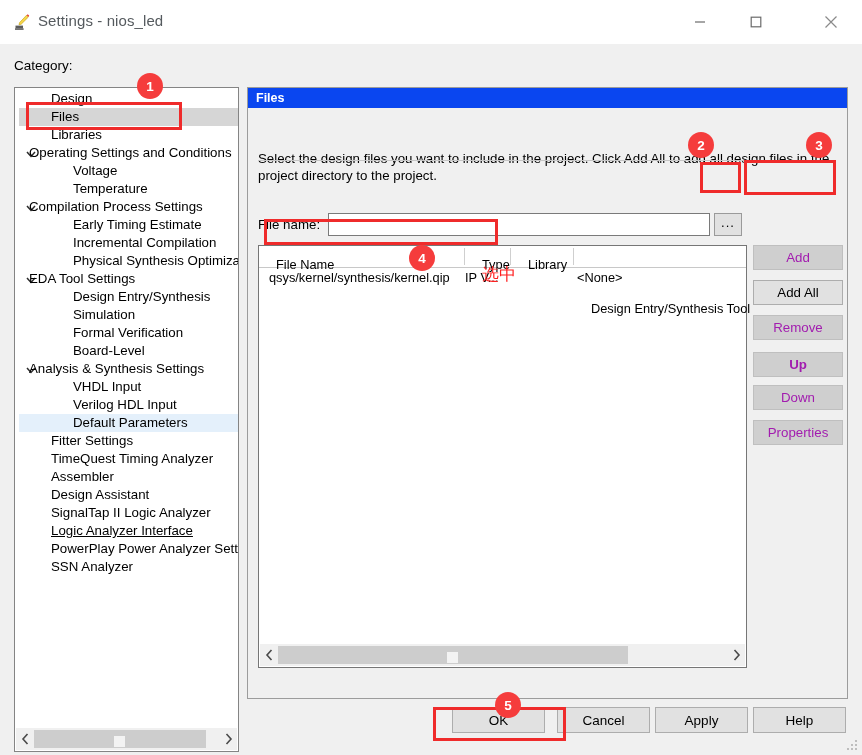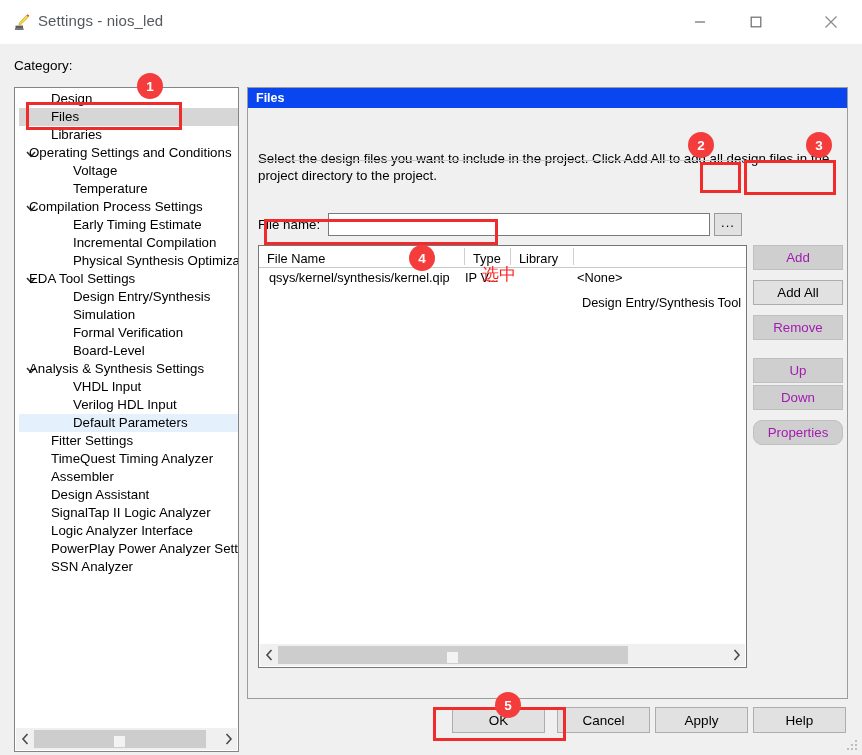--- a/index.html
+++ b/index.html
@@ -232,26 +232,26 @@
   }
   #table-head {
     position: absolute;
     left: 0; top: 0;
     width: 487px; height: 21px;
     background: #ffffff;
     border-bottom: 1px solid #c8c8c8;
   }
   .th {
     position: absolute;
-    top: 2px; height: 21px; line-height: 21px;
+    top: 8px; height: 21px; line-height: 21px;
     font-size: 12.8px;
     color: #000;
     white-space: nowrap;
     box-sizing: border-box;
-    padding-left: 8px;
+    padding-left: 17px;
   }
   .th-div {
     position: absolute;
     top: 2px; width: 1px; height: 17px;
     background: #cfcfcf;
   }
   .td {
     position: absolute;
     height: 19px; line-height: 19px;
     font-size: 12.8px;
@@ -454,21 +454,21 @@
         <div class="tree-item">
           <span class="lbl" style="left: 36px;">Assembler</span>
         </div>
         <div class="tree-item">
           <span class="lbl" style="left: 36px;">Design Assistant</span>
         </div>
         <div class="tree-item">
           <span class="lbl" style="left: 36px;">SignalTap II Logic Analyzer</span>
         </div>
         <div class="tree-item">
-          <span class="lbl" style="left: 36px;">Logic Analyzer Interface</span>
+          <span class="lbl" style="left: 36px; text-decoration: underline;">Logic Analyzer Interface</span>
         </div>
         <div class="tree-item">
           <span class="lbl" style="left: 36px;">PowerPlay Power Analyzer Settings</span>
         </div>
         <div class="tree-item">
           <span class="lbl" style="left: 36px;">SSN Analyzer</span>
         </div>
       </div>
     <div id="sb-hscroll">
       <div class="sb-arrow">
@@ -531,23 +531,23 @@
           <svg width="9" height="12" viewBox="0 0 9 12">
               <path d="M2.5 1 L7 6 L2.5 11" fill="none" stroke="#4a4a4a" stroke-width="1.6"></path>
             </svg>
         </div>
       </div>
     </div>
 
     <div class="sidebtn disabled" style="top:157px;">Add</div>
     <div class="sidebtn" style="top:192px;">Add All</div>
     <div class="sidebtn disabled" style="top:227px;">Remove</div>
-    <div class="sidebtn disabled" style="top:270px;">Up</div>
+    <div class="sidebtn disabled" style="top:264px;font-weight:bold;">Up</div>
     <div class="sidebtn disabled" style="top:297px;">Down</div>
-    <div class="sidebtn disabled" style="top:332px;border-radius:9px;">Properties</div>
+    <div class="sidebtn disabled" style="top:332px;">Properties</div>
   </div>
 
   <div class="bottombtn" id="btn-ok">OK</div>
   <div class="bottombtn" id="btn-cancel">Cancel</div>
   <div class="bottombtn" id="btn-apply">Apply</div>
   <div class="bottombtn" id="btn-help">Help</div>
 
   <div id="grip">
     <span class="gd" style="left:8px; top:0;"></span>
     <span class="gd" style="left:4px; top:4px;"></span>

